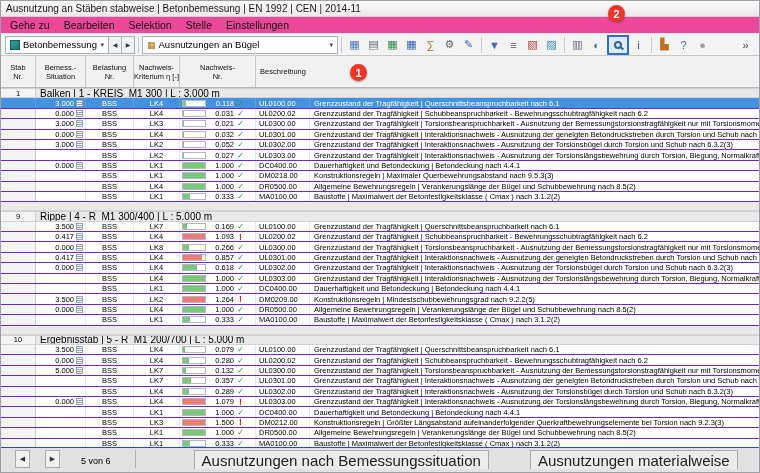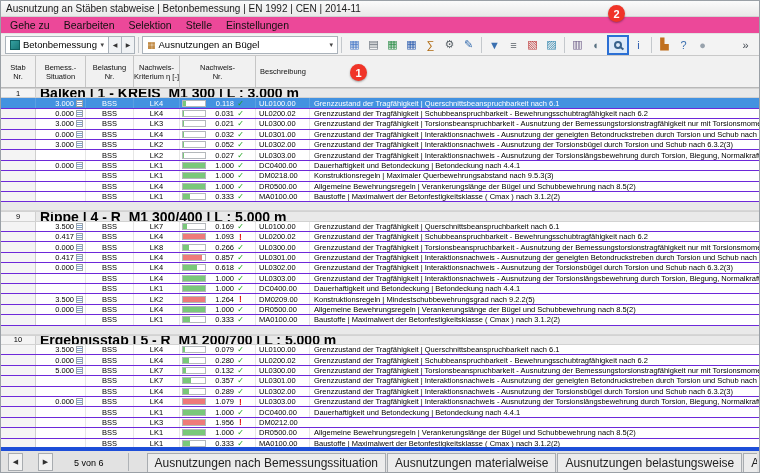--- a/index.html
+++ b/index.html
@@ -19,21 +19,21 @@
   .tbtn{width:18px;height:18px;margin:0 0.5px;display:flex;align-items:center;justify-content:center;font-size:11px;flex:0 0 auto;}
   .tbtn.hl{border:2px solid #2b6fd4;background:#ddeaf9;width:22px;height:20px;}
   .magglass{width:8px;height:8px;border:2px solid #38628c;border-radius:50%;display:block;position:relative;}
   .magglass::after{content:"";position:absolute;width:5px;height:2px;background:#38628c;right:-4px;bottom:-2px;transform:rotate(40deg);}
   .theader{display:grid;grid-template-columns:35px 50px 48px 46px 76px 54px 1fr;height:32px;background:#f1f1f1;border-bottom:1px solid #b8b8b8;flex:0 0 auto;}
   .hcell{border-right:1px solid #c6c6c6;display:flex;flex-direction:column;align-items:center;justify-content:center;font-size:7.5px;line-height:1.2;color:#111;text-align:center;overflow:hidden;}
   .hcell:last-child{border-right:none;}
   .tbody{flex:1;background:#fff;overflow:hidden;}
   .trow{display:grid;grid-template-columns:35px 50px 48px 46px 76px 54px 1fr;height:10.4px;border-bottom:1px solid #6d28d9;align-items:stretch;font-size:7.5px;}
   .grouprow{grid-template-columns:35px 1fr;background:#e9e9e9;border-top:1px solid #d2d2d2;border-bottom:1px solid #d2d2d2;}
-  .gtitle{font-weight:bold;font-size:14px;padding-left:4px;}
+  .gtitle{font-weight:normal;font-size:10px;padding-left:4px;}
   .c{display:flex;align-items:center;overflow:hidden;border-right:1px solid #e6e6e6;}
   .c:last-child{border-right:none;}
   .c-stab{background:#f4f4f4;border-right:1px solid #cfcfcf;justify-content:center;}
   .gnr{font-size:7.5px;}
   .c-x{justify-content:flex-end;padding-right:2px;gap:2px;}
   .chip{width:7px;height:7px;border:1px solid #9aa2aa;background:repeating-linear-gradient(#ffffff,#ffffff 1px,#7ea0c8 1px,#7ea0c8 2px);flex:0 0 auto;}
   .c-sit,.c-lc{justify-content:center;}
   .c-krit{padding:0 2px;gap:2px;}
   .track{width:24px;height:7px;border:1px solid #b4b8bc;background:#fff;flex:0 0 auto;align-self:center;display:block;overflow:hidden;}
   .fill{display:block;height:100%;}
@@ -42,25 +42,25 @@
   .kval{width:26px;text-align:right;display:inline-block;}
   .chk{width:9px;text-align:center;font-weight:bold;}
   .chk.ok{color:#18a018;font-size:8px;}
   .chk.fail{color:#e01616;font-size:8.5px;}
   .c-code{padding-left:3px;}
   .c-desc{padding-left:4px;white-space:nowrap;text-align:right;}
   .datarow.selected{background:#4392e0;color:#fff;}
   .datarow.selected .c-stab{background:#4392e0;border-right-color:#3a80c4;}
   .datarow.selected .c{border-right-color:#5aa0e4;}
   .spacer{height:9px;background:#e9e9e9;border-bottom:1px solid #d6d6d6;}
-  .tabbar{height:25px;background:#e2e2e2;border-top:4px solid #1d4ed8;display:flex;align-items:flex-start;padding:2px 2px 0 7px;gap:15px;overflow:hidden;flex:0 0 auto;}
+  .tabbar{height:25px;background:#e2e2e2;border-top:1px solid #1d4ed8;display:flex;align-items:flex-start;padding:2px 2px 0 14px;gap:15px;overflow:hidden;flex:0 0 auto;}
   .pgbtn{width:15px;height:18px;border:1px solid #a8acb0;background:#f2f2f2;font-size:7px;display:flex;align-items:center;justify-content:center;color:#333;flex:0 0 auto;}
   .pglabel{font-size:9px;padding:0 6px;align-self:center;white-space:nowrap;}
   .vline{width:1px;height:18px;background:#aeb2b6;margin:0 3px;flex:0 0 auto;}
-  .tab{height:19px;border:1px solid #a8acb0;border-bottom:none;background:#ececec;font-size:12px;padding:0 7px;display:flex;align-items:center;white-space:nowrap;color:#222;flex:0 0 auto;}
+  .tab{height:19px;border:1px solid #a8acb0;border-bottom:none;background:#ececec;font-size:15px;padding:0 7px;display:flex;align-items:center;white-space:nowrap;color:#222;flex:0 0 auto;margin-left:40px;}
   .tab.active{background:#fafafa;font-weight:bold;height:21px;}
   .badge{position:absolute;width:17px;height:17px;border-radius:50%;background:#f03428;color:#fff;font-size:11px;font-weight:bold;display:flex;align-items:center;justify-content:center;z-index:60;box-shadow:0 1px 2px rgba(0,0,0,0.35);}
   #badge1{left:349px;top:63px;}
   #badge2{left:607px;top:4px;}
 </style>
 </head>
 <body>
 
 <div id="app">
 
@@ -640,24 +640,25 @@
         <div class="c c-stab"></div>
         <div class="c c-x">
           <span></span>
         </div>
         <div class="c c-sit">BSS</div>
         <div class="c c-lc">LK3</div>
         <div class="c c-krit">
           <span class="track">
             <span class="fill red" style="width: 100%;"></span>
           </span>
-          <span class="kval">1.956</span>
+          <span class="kval">1.500</span>
           <span class="chk fail">!</span>
         </div>
         <div class="c c-code">DM0212.00</div>
+        <div class="c c-desc">Konstruktionsregeln | Größter Längsabstand aufeinanderfolgender Querkraftbewehrungselemente bei Torsion nach 9.2.3(3)</div>
       </div>
       <div class="trow datarow">
         <div class="c c-stab"></div>
         <div class="c c-x">
           <span></span>
         </div>
         <div class="c c-sit">BSS</div>
         <div class="c c-lc">LK1</div>
         <div class="c c-krit">
           <span class="track">

